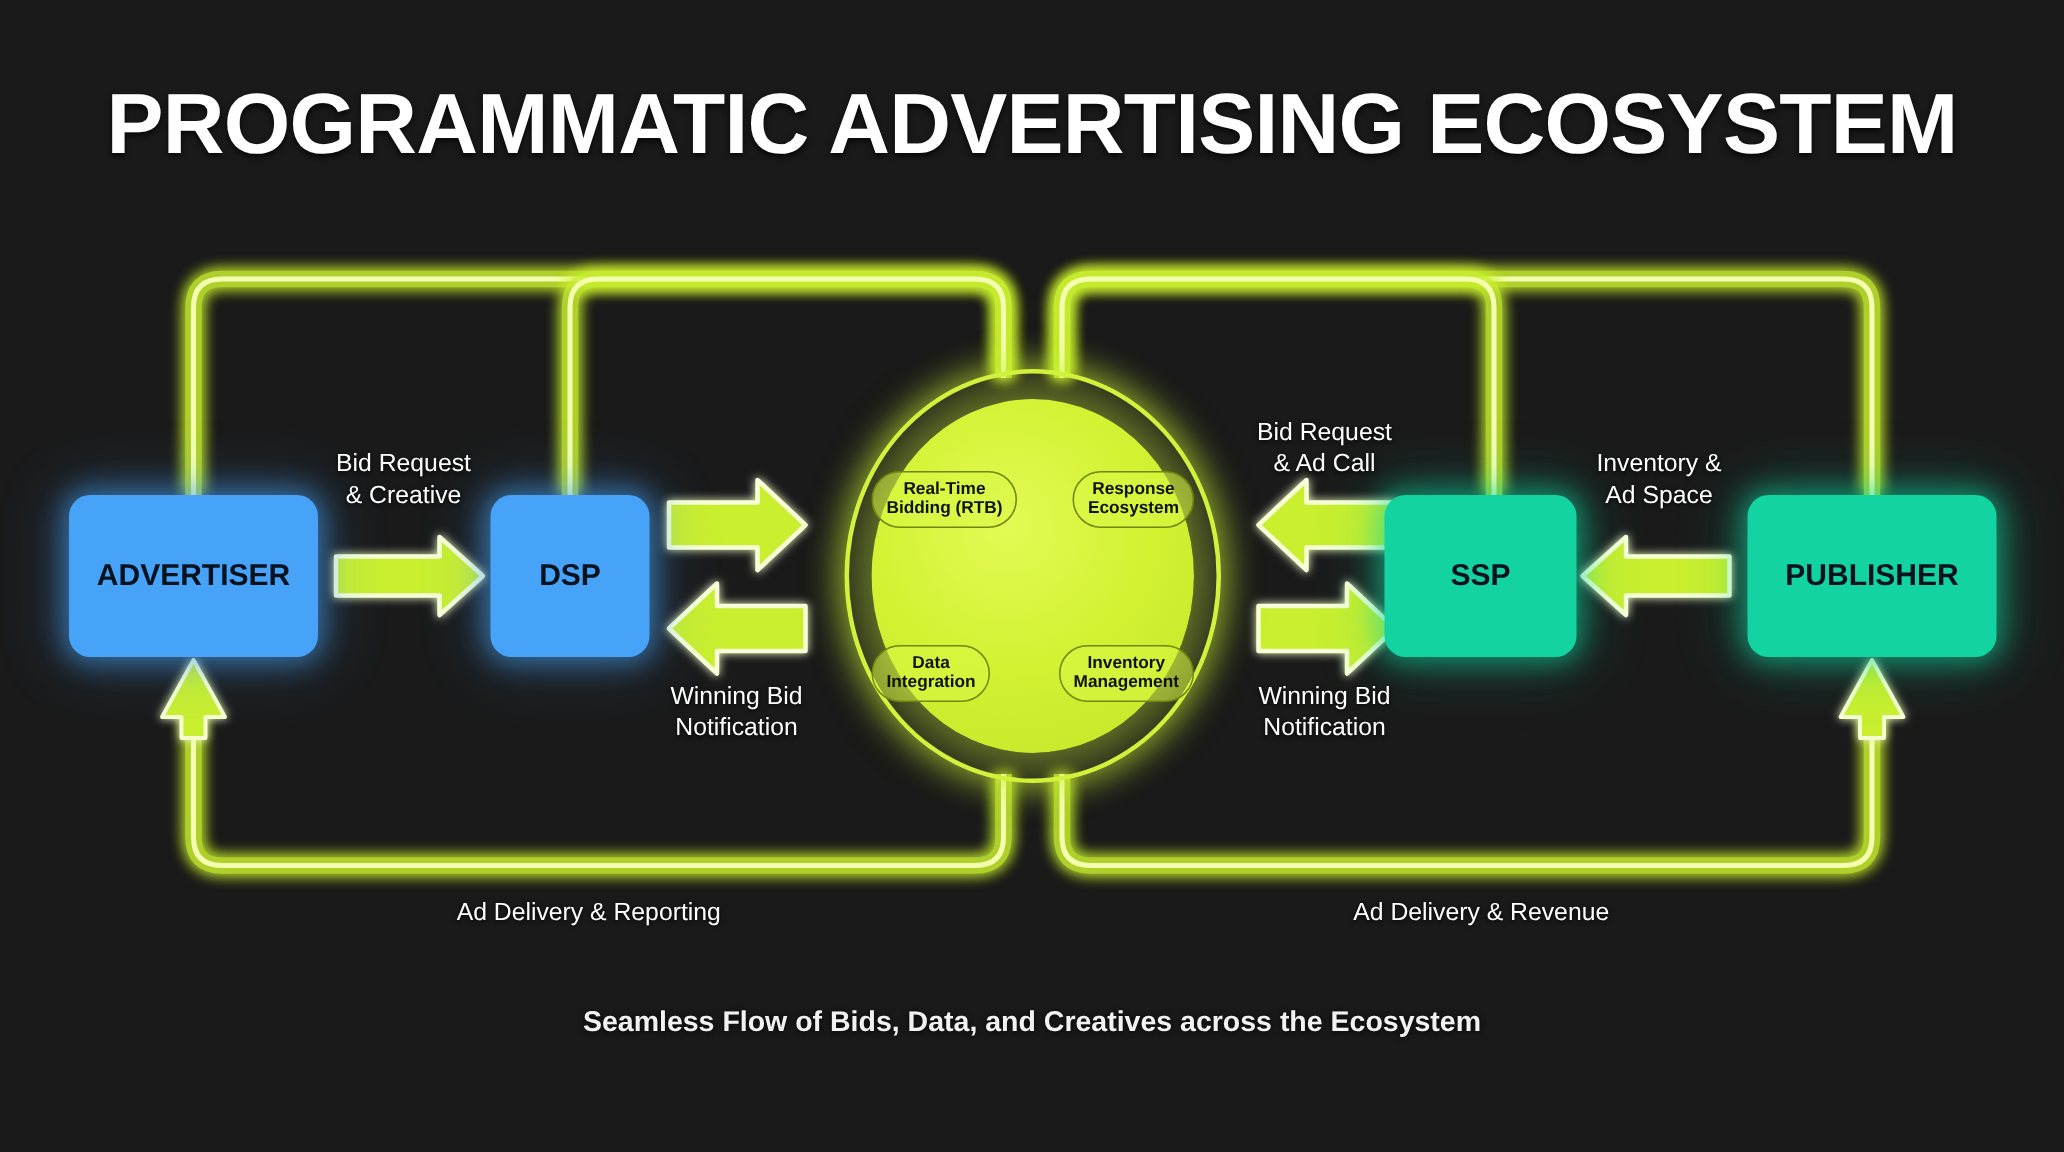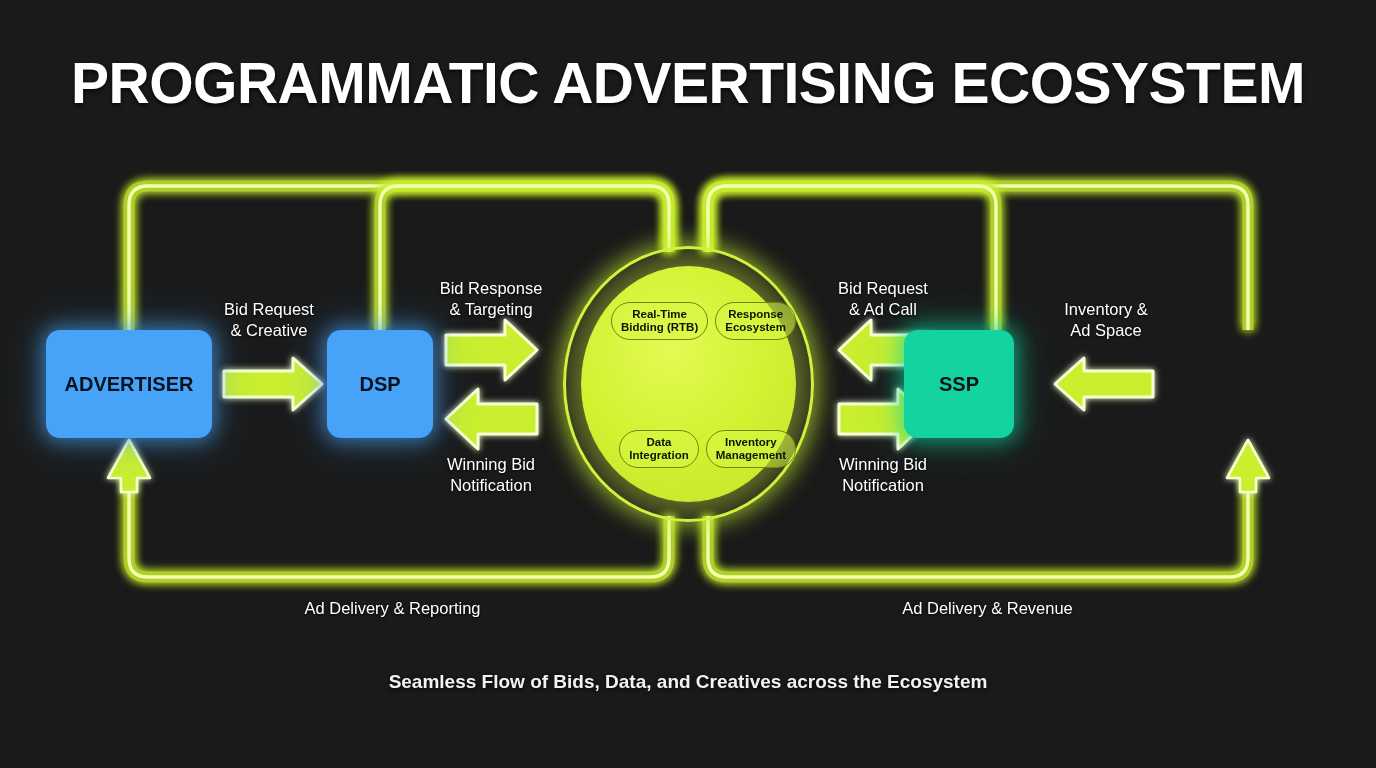--- a/index.html
+++ b/index.html
@@ -37,21 +37,21 @@
   .node.blue {
     background:#47a3f7;
     box-shadow:0 0 18px 4px rgba(71,163,247,.55), 0 0 38px 10px rgba(71,163,247,.22);
   }
   .node.teal {
     background:#13d3a0;
     box-shadow:0 0 18px 4px rgba(19,211,160,.55), 0 0 38px 10px rgba(19,211,160,.22);
   }
   #node-advertiser { left:46px;   top:330px; width:166px; height:108px; font-size:20px; }
   #node-dsp        { left:327px;  top:330px; width:106px; height:108px; font-size:20px; }
-  #node-ssp        { left:904px;  top:330px; width:110px; height:108px; font-size:20px; }
+  #node-ssp        { left:923px;  top:330px; width:128px; height:108px; font-size:20px; }
   #node-publisher  { left:1165px; top:330px; width:166px; height:108px; font-size:20px; }
 
   
   #hub {
     position:absolute; left:563px; top:246px; width:251px; height:276px;
     z-index:5;
   }
   #hub-ring {
     position:absolute; inset:0;
     border-radius:50%;
@@ -62,21 +62,21 @@
     position:absolute; left:18px; top:20px; right:18px; bottom:20px;
     border-radius:50%;
     background:radial-gradient(circle at 42% 36%, #e4fa55 0%, #d2f232 48%, #c2e528 100%);
     box-shadow:0 0 34px 10px rgba(205,240,55,.5);
     display:flex; flex-direction:column; align-items:center; justify-content:center;
   }
   #hub-title {
     font-size:25px; font-weight:bold; color:#0c1405;
     letter-spacing:.3px; white-space:nowrap;
   }
-  .pill-row { position:absolute; left:0; width:100%; display:flex; justify-content:flex-end; gap:7px; }
+  .pill-row { position:absolute; left:0; width:100%; display:flex; justify-content:space-between; gap:7px;margin-top:12px; }
   #pill-row-top { top:36px; }
   #pill-row-bottom { bottom:34px; }
   .pill {
     border:1.5px solid #70860f;
     border-radius:999px;
     background:rgba(216,247,70,.55);
     padding:5px 9px;
     font-size:11.5px; font-weight:bold; line-height:1.12;
     color:#0d1405; text-align:center; white-space:nowrap;
   }
@@ -192,20 +192,23 @@
 
   <div id="node-advertiser" class="node blue">
     <span>ADVERTISER</span>
   </div>
   <div id="node-dsp" class="node blue">
     <span>DSP</span>
   </div>
   <div id="node-ssp" class="node teal">
     <span>SSP</span>
   </div>
+  <div id="node-publisher" class="node teal">
+    <span>PUBLISHER</span>
+  </div>
 
   <div id="hub">
     <div id="hub-ring"></div>
     <div id="hub-core">
       <div class="pill-row" id="pill-row-top">
         <div class="pill">
           <div>Real-Time</div>
           <div>Bidding (RTB)</div>
         </div>
         <div class="pill">
@@ -226,24 +229,20 @@
         </div>
       </div>
     </div>
   </div>
 
   <div class="flow-label" id="lbl-bid-request-creative">
     <div>Bid Request</div>
     <div>&amp; Creative</div>
   </div>
 
-  <div class="flow-label" id="lbl-bid-response">
-    <div>Bid Response</div>
-    <div>&amp; Targeting</div>
-  </div>
 
   <div class="flow-label" id="lbl-winning-left">
     <div>Winning Bid</div>
     <div>Notification</div>
   </div>
 
   <div class="flow-label" id="lbl-bid-request-adcall">
     <div>Bid Request</div>
     <div>&amp; Ad Call</div>
   </div>

